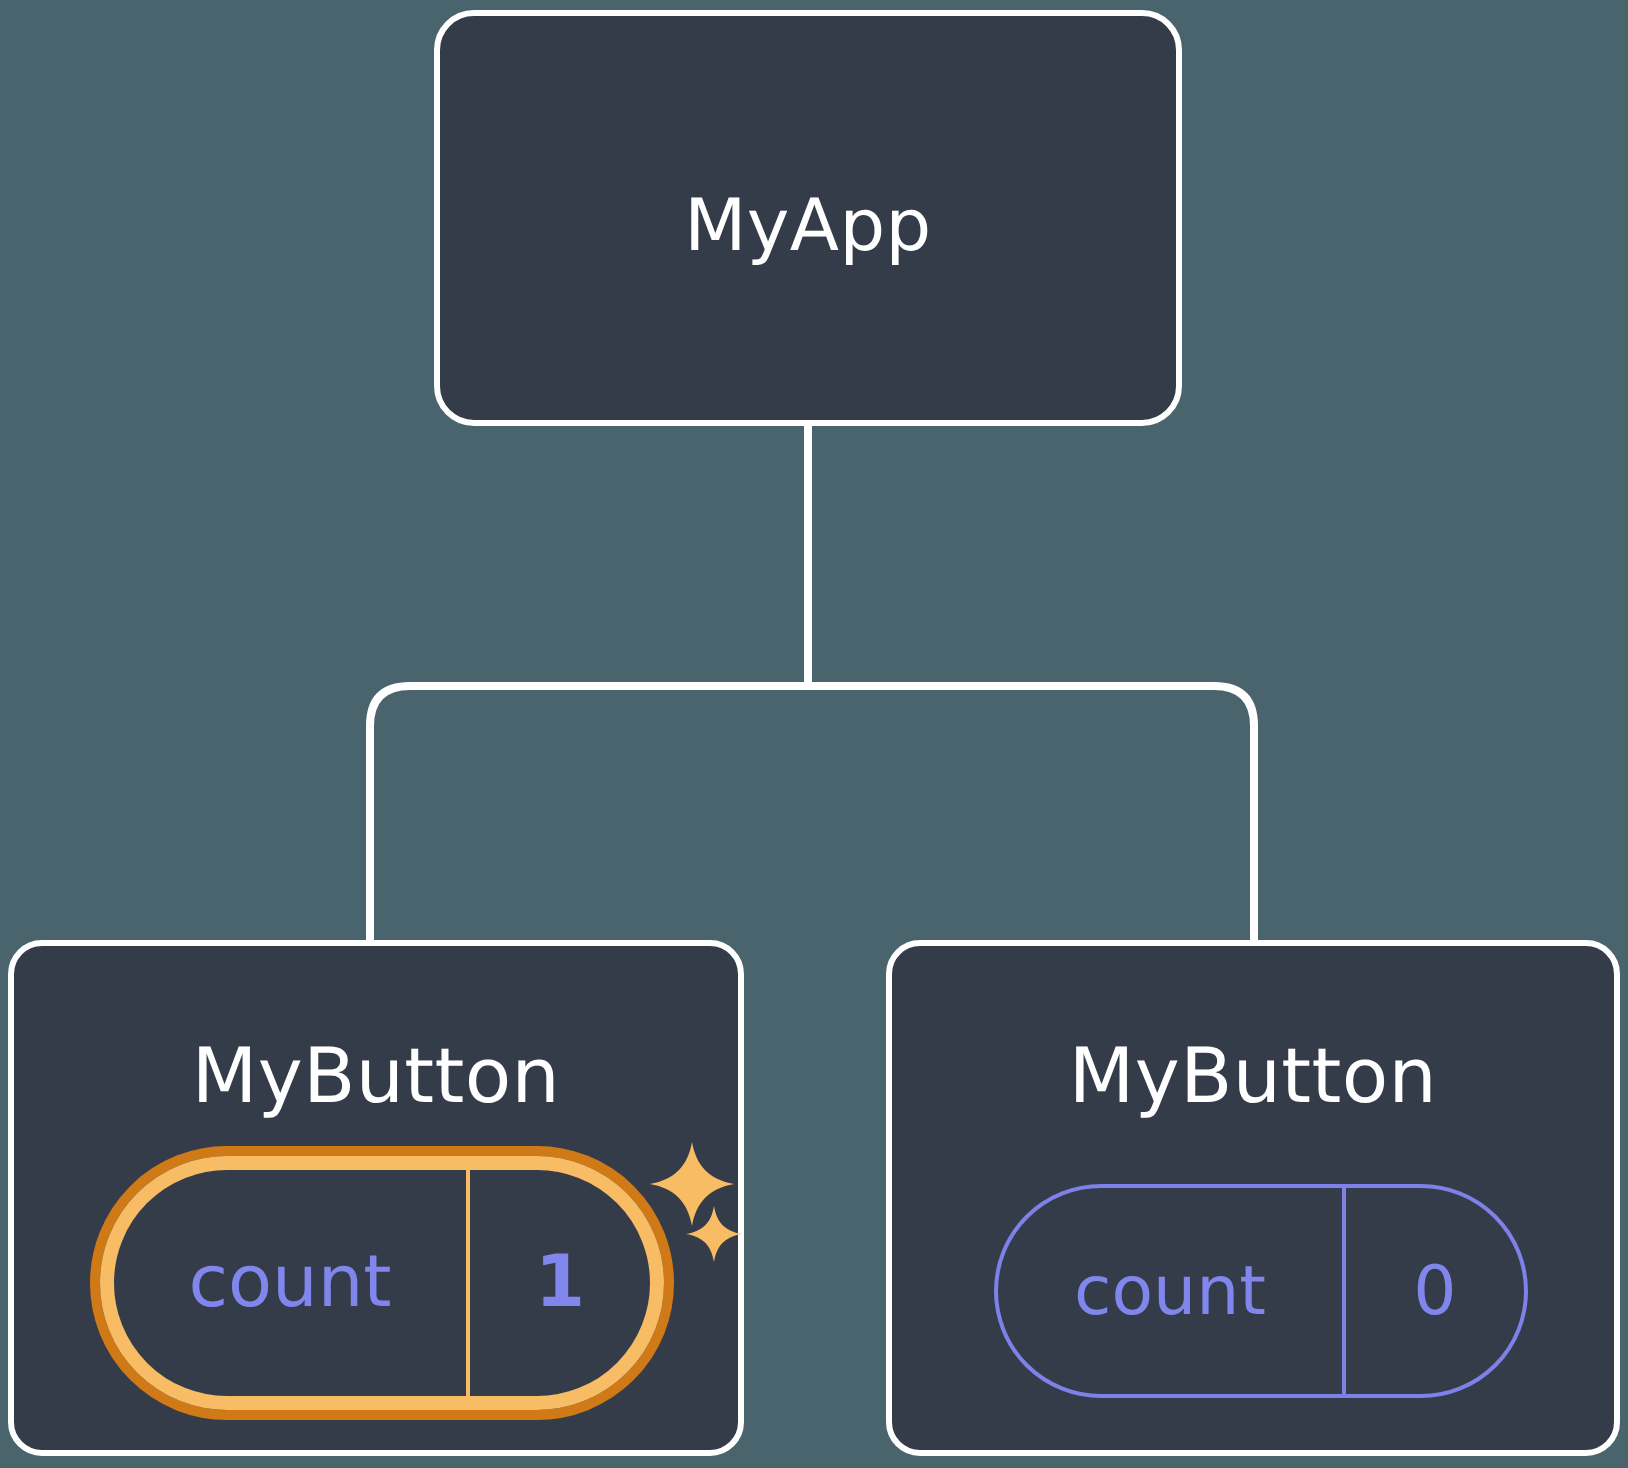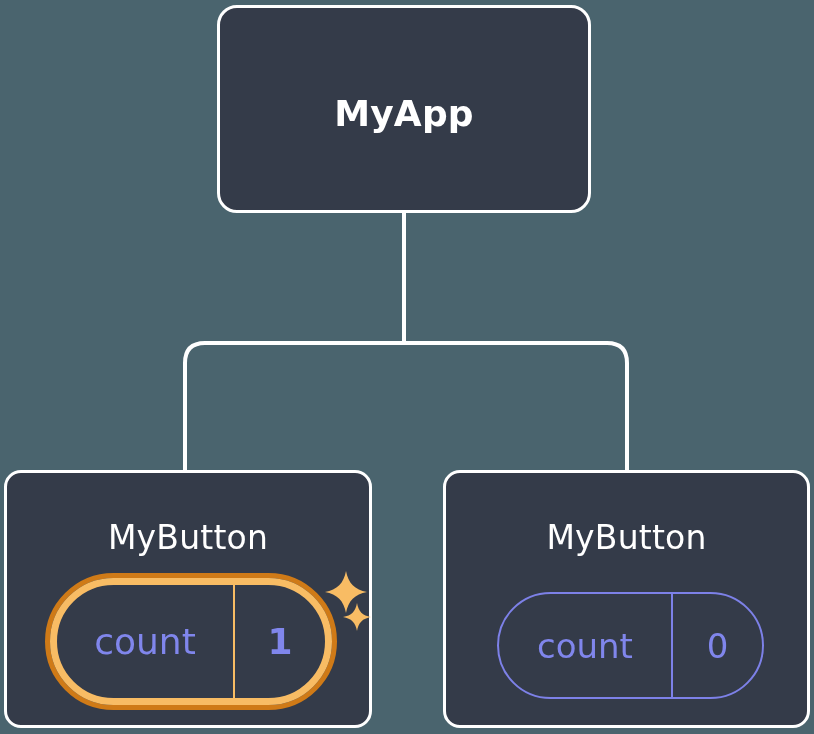--- a/index.html
+++ b/index.html
@@ -50,42 +50,41 @@
     color: #ffffff;
     font-weight: 400;
     letter-spacing: 0.2px;
     white-space: nowrap;
   }
 
   #node-myapp .node-title {
     top: 85px;
     font-size: 36px;
     line-height: 42px;
-    font-weight: bold;
   }
 
   #node-child-left {
     left: 4px;
     top: 470px;
     width: 368px;
     height: 258px;
     border-radius: 17px;
   }
 
   #node-child-right {
     left: 443px;
     top: 470px;
     width: 367px;
     height: 258px;
     border-radius: 17px;
   }
 
   .child .node-title {
     top: 516px;
-    font-size: 33px;
+    font-size: 38px;
     line-height: 38px;
   }
   #node-child-left .node-title { top: 46px; }
   #node-child-right .node-title { top: 46px; }
 
   
   .pill {
     position: absolute;
     box-sizing: border-box;
     display: flex;

